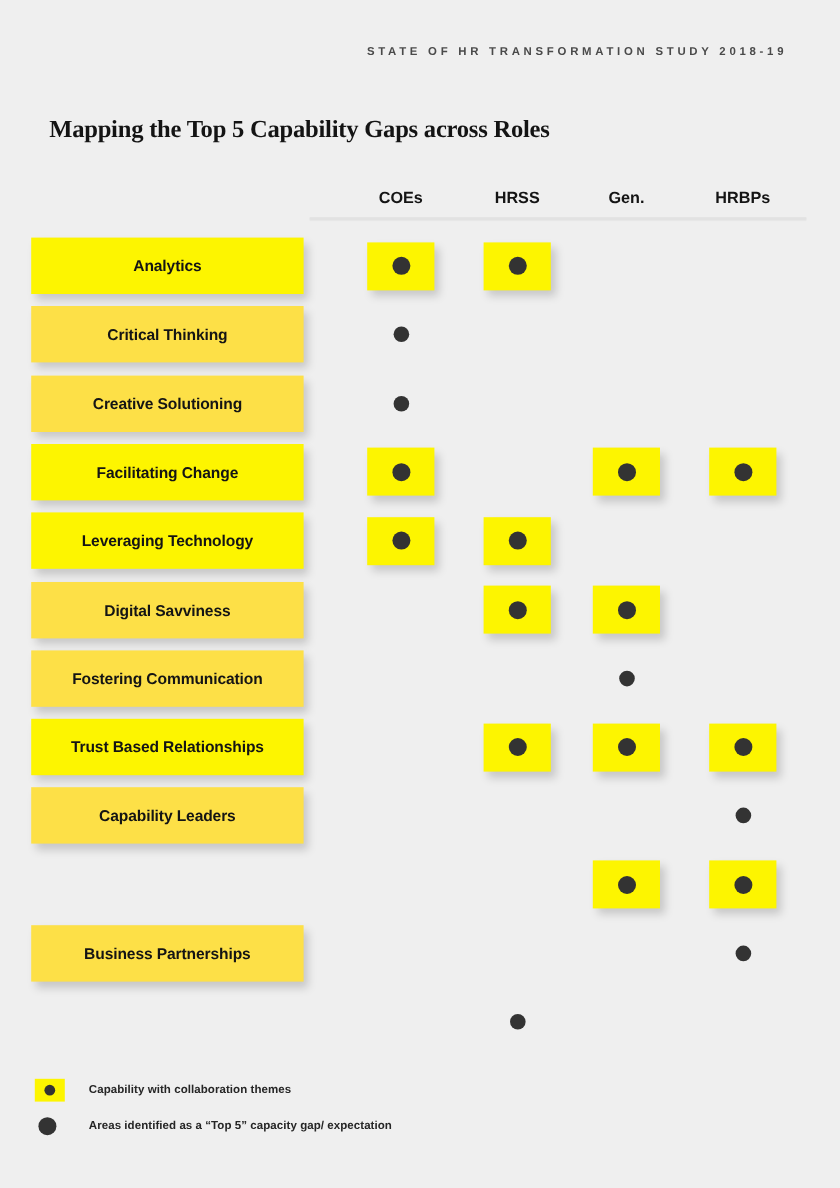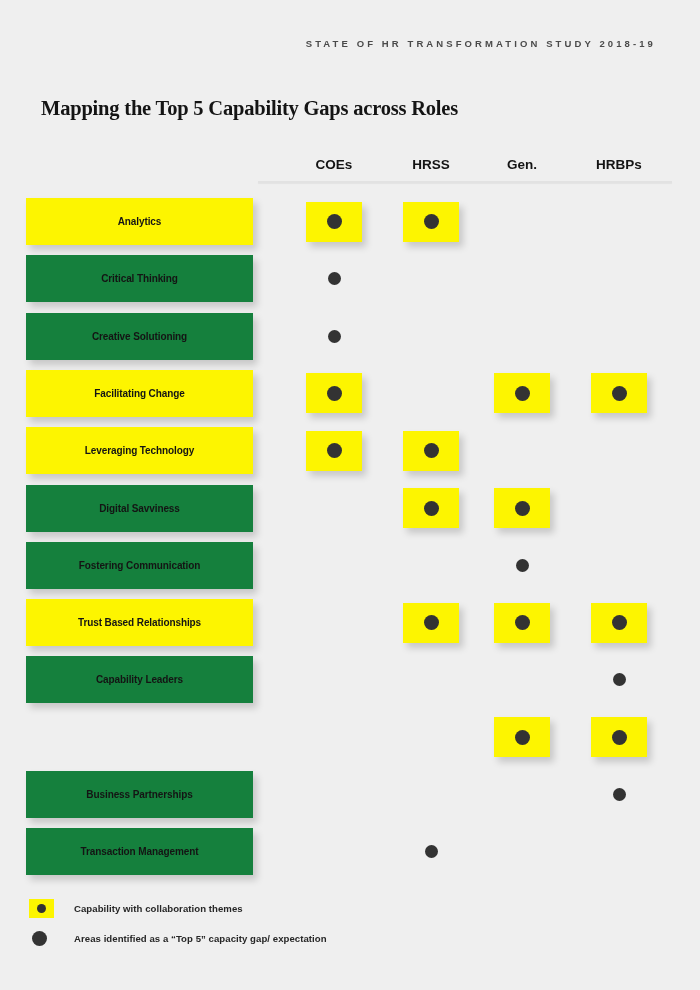--- a/index.html
+++ b/index.html
@@ -68,29 +68,29 @@
     background: #e2e2e2;
     box-shadow: 0 1px 1px rgba(0,0,0,0.05);
   }
 
   
   .row-card {
     position: absolute;
     left: 26px;
     width: 227px;
     height: 47px;
-    background: #15803d;
+    background: #fde047;
     box-shadow: 4px 5px 7px rgba(0,0,0,0.17);
     display: flex;
     align-items: center;
     justify-content: center;
   }
   .row-card.hl { background: #fdf500; }
   .row-card-label {
-    font-size: 10px;
+    font-size: 13px;
     font-weight: 700;
     color: #141414;
     letter-spacing: -0.1px;
     white-space: nowrap;
     text-align: center;
   }
 
   
   .cell-card {
     position: absolute;
@@ -256,23 +256,20 @@
     </div>
     <div class="cell-card" style="left: 619px; top: 714.2px;">
       <span class="dot"></span>
     </div>
     <div class="row-card" style="top: 768px;">
       <span class="row-card-label">Business Partnerships</span>
     </div>
     <div class="cell-dot-only" style="left: 619px; top: 771.5px;">
       <span class="dot small"></span>
     </div>
-    <div class="row-card" style="top: 825.3px;">
-      <span class="row-card-label">Transaction Management</span>
-    </div>
     <div class="cell-dot-only" style="left: 431px; top: 828.8px;">
       <span class="dot small"></span>
     </div>
   </div>
 
 <div class="legend" id="legend">
     <div class="legend-row">
       <div class="legend-marker">
         <div class="legend-swatch">
           <span class="dot"></span>

